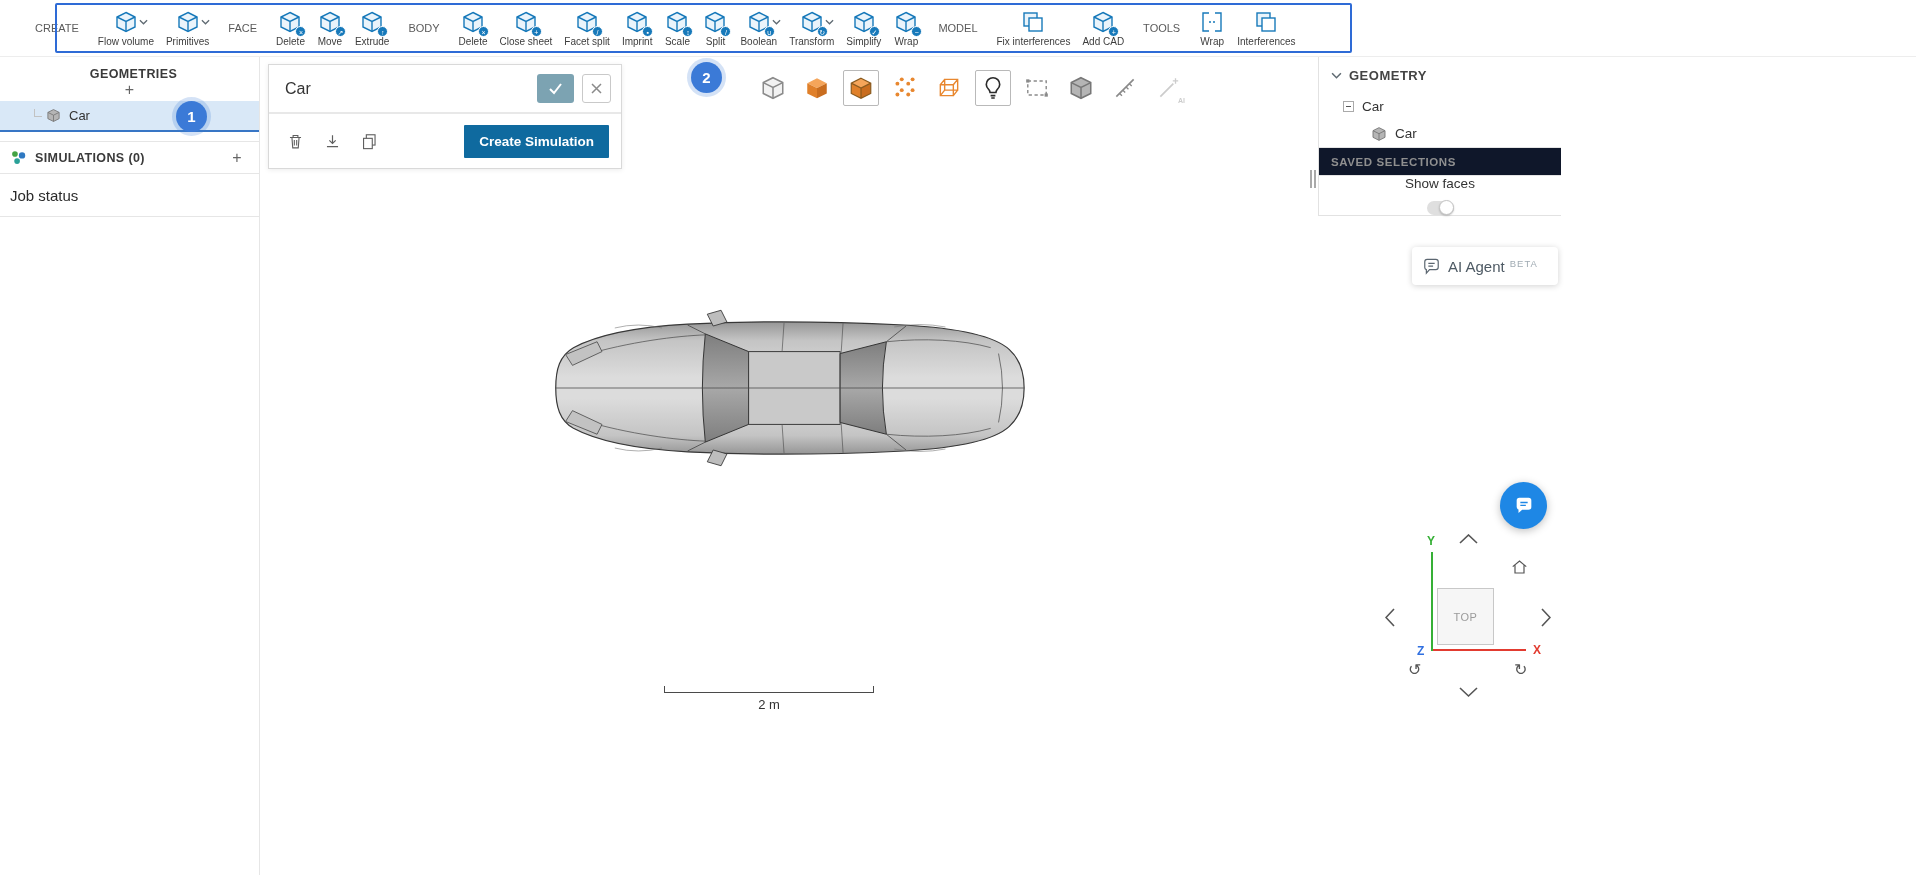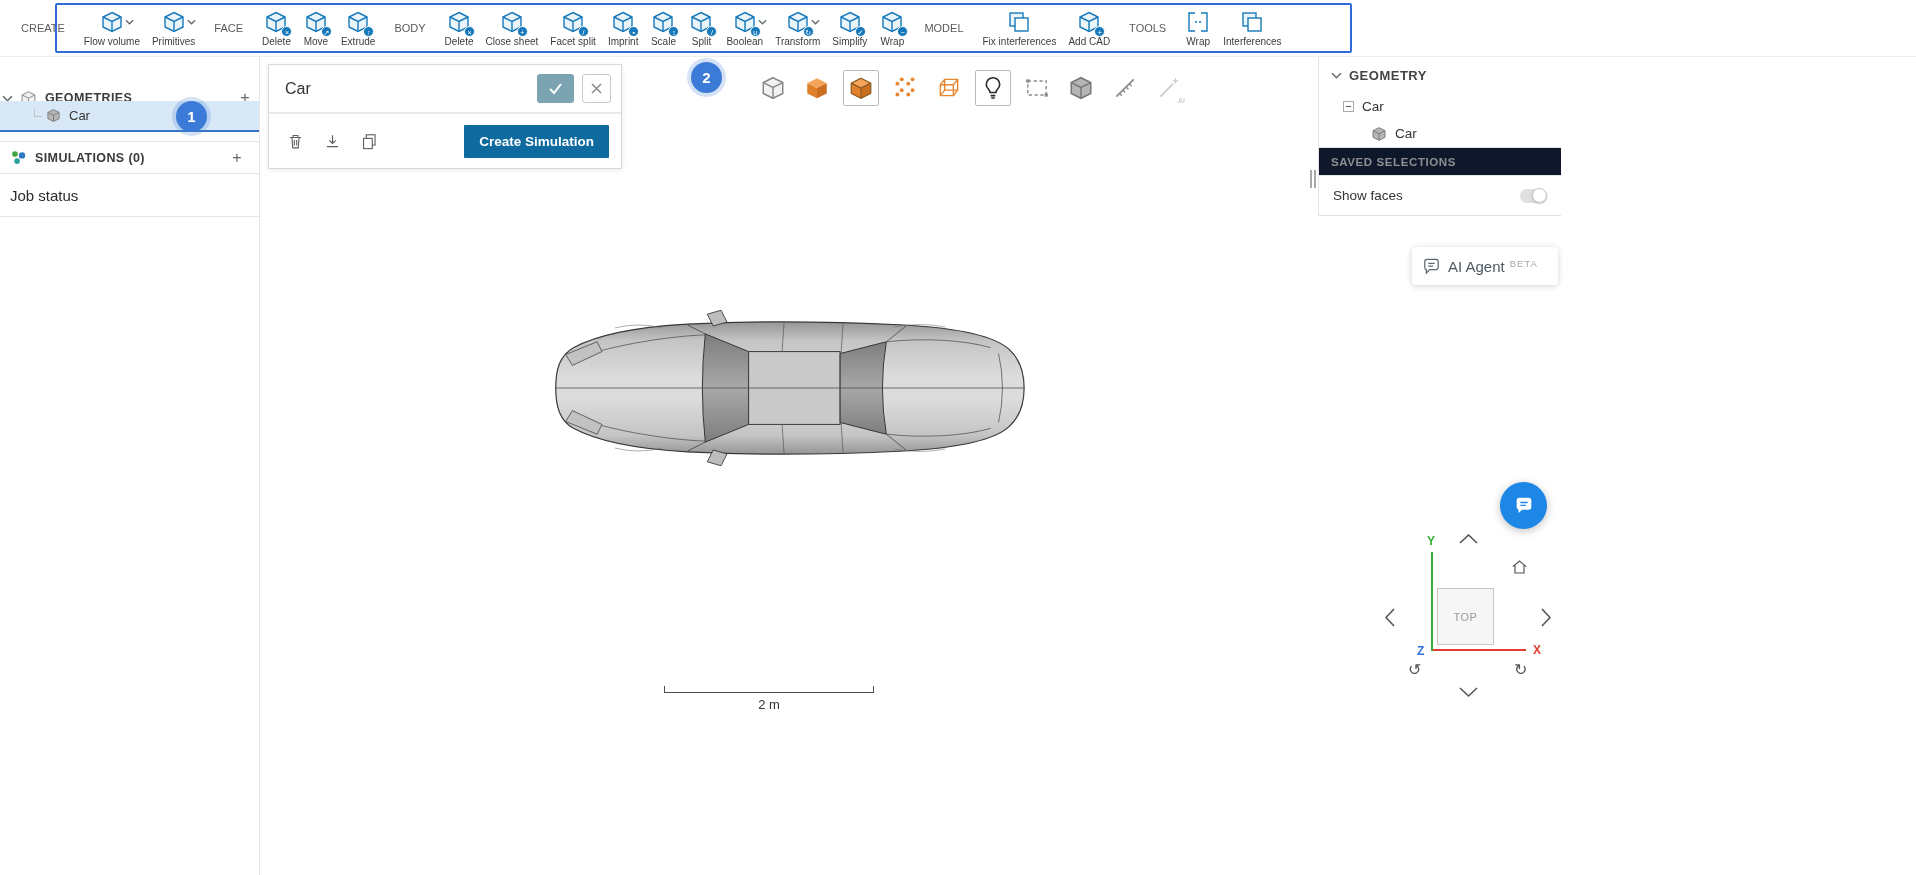--- a/index.html
+++ b/index.html
@@ -1,36 +1,36 @@
 <!DOCTYPE html>
 <html><head>
 <meta charset="utf-8">
 <style>
   * { box-sizing: border-box; margin: 0; padding: 0; }
   html,body { width:1916px; height:875px; }
   body { font-family:"Liberation Sans",sans-serif; background:#fff; position:relative; overflow:hidden; color:#333; }
 
   
   #toolbar { position:absolute; left:0; top:0; width:1916px; height:57px; background:#fff;
-             border-bottom:1px solid #ededed; display:flex; align-items:center; padding-left:8px; z-index:20; }
+             border-bottom:1px solid #ededed; display:flex; align-items:center; padding-left:22px; z-index:20; }
   .grp { font-size:11px; color:#5a5a5a; margin:0 13px; white-space:nowrap; }
   .tool { display:flex; flex-direction:column; align-items:center; padding:3px 6px; cursor:pointer; position:relative; }
   .ticon { position:relative; width:26px; height:26px; display:flex; align-items:center; justify-content:center; }
   .ticon svg.ic { width:24px; height:24px; }
   .tlabel { font-size:10px; color:#3d3d3d; margin-top:1px; white-space:nowrap; }
   .chev-svg { position:absolute; right:-9px; top:10px; width:9px; height:6px; }
   .tbadge { position:absolute; right:-3px; bottom:-2px; width:11px; height:11px; border-radius:50%;
             background:#1779ba; color:#fff; font-size:7px; line-height:11px; text-align:center; border:1px solid #fff; }
   #toolbar-highlight { position:absolute; left:55px; top:3px; width:1297px; height:50px;
             border:2px solid #2e6bd6; border-radius:2px; pointer-events:none; z-index:30; }
 
   
   #sidebar { position:absolute; left:0; top:57px; width:260px; bottom:0; background:#fff; border-right:1px solid #e6e6e6; }
   .sb-row { position:absolute; left:0; width:100%; display:flex; align-items:center; }
-  #geo-header { top:26px; height:30px; padding:0 2px; }
+  #geo-header { top:10px; height:30px; padding:0 21px;flex-direction:column; }
   #car-row { top:44px; height:31px; background:#d9e8f7; border-bottom:2px solid #3876c5; padding-left:34px; }
   #sim-row { top:84px; height:33px; border-top:1px solid #e6e6e6; border-bottom:1px solid #e6e6e6; padding:0 10px; }
   #job-row { top:117px; height:43px; border-bottom:1px solid #e6e6e6; padding-left:10px; font-size:15px; color:#2b2b2b; }
   .sb-head-label { font-size:12.5px; font-weight:bold; color:#3a3a3a; letter-spacing:.4px; flex:1; margin-left:8px; }
   .sb-item-label { font-size:13px; color:#333; margin-left:8px; }
   .plus-btn { width:24px; text-align:center; font-size:16px; color:#666; cursor:pointer; }
   .tree-elbow { width:8px; height:8px; border-left:1px solid #c2c2c2; border-bottom:1px solid #c2c2c2; margin-right:4px; margin-top:-6px; }
 
   .step-badge { position:absolute; width:31px; height:31px; border-radius:50%; background:#3b7ad7; color:#fff;
                 font-size:15px; font-weight:bold; display:flex; align-items:center; justify-content:center;
@@ -77,21 +77,21 @@
   #rp-header { height:36px; display:flex; align-items:center; padding-left:12px; }
   #rp-header-label { font-size:13px; font-weight:bold; color:#444; letter-spacing:.5px; margin-left:7px; }
   .rp-tree-row { height:27px; display:flex; align-items:center; }
   #rp-root-row { padding-left:24px; }
   #rp-child-row { padding-left:52px; }
   .rp-tree-label { font-size:13.5px; color:#333; margin-left:8px; }
   .minus-box { width:11px; height:11px; border:1px solid #aaa; background:#fff; display:flex; align-items:center; justify-content:center; cursor:pointer; }
   .minus-box span { width:5px; height:1.5px; background:#555; display:block; }
   #rp-saved { height:29px; line-height:29px; background:#0f172a; border-top:1px solid #e4e4e4; border-bottom:1px solid #e4e4e4;
               padding-left:12px; font-size:11.5px; font-weight:bold; color:#8f8f8f; letter-spacing:.6px; }
-  #rp-showfaces { height:39px; display:flex; align-items:center; padding:0 14px; }
+  #rp-showfaces { height:39px; display:flex; align-items:center; padding:0 14px;flex-direction:column; }
   #rp-showfaces-label { font-size:13.5px; color:#333; flex:1; }
   .toggle { width:27px; height:14px; background:#dfdfdf; border-radius:7px; position:relative; cursor:pointer; }
   .toggle .knob { position:absolute; right:0; top:-1px; width:15px; height:15px; border-radius:50%; background:#fff;
                   border:1px solid #c4c4c4; box-shadow:0 1px 2px rgba(0,0,0,.2); }
   #rp-handle { position:absolute; left:1310px; top:170px; width:6px; height:18px;
                border-left:2px solid #a9a9a9; border-right:2px solid #a9a9a9; cursor:col-resize; z-index:12; }
 
   
   #ai-card { position:absolute; left:1412px; top:247px; width:146px; height:38px; background:#fff; border-radius:4px;
              box-shadow:0 1px 6px rgba(0,0,0,.18); display:flex; align-items:center; padding:0 10px; cursor:pointer; z-index:10; }

